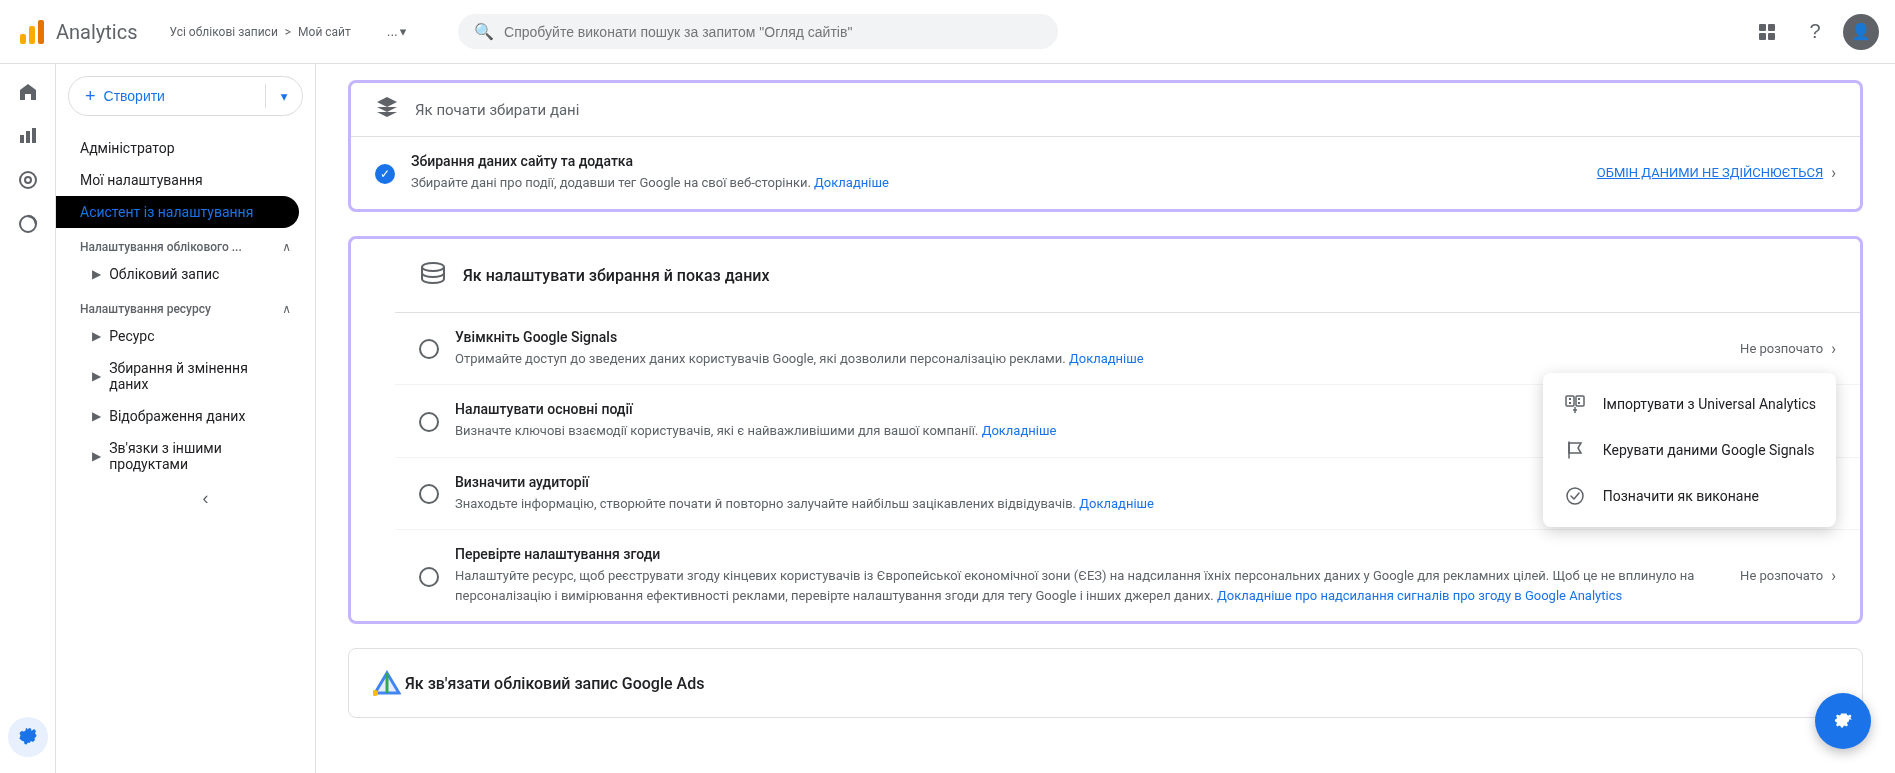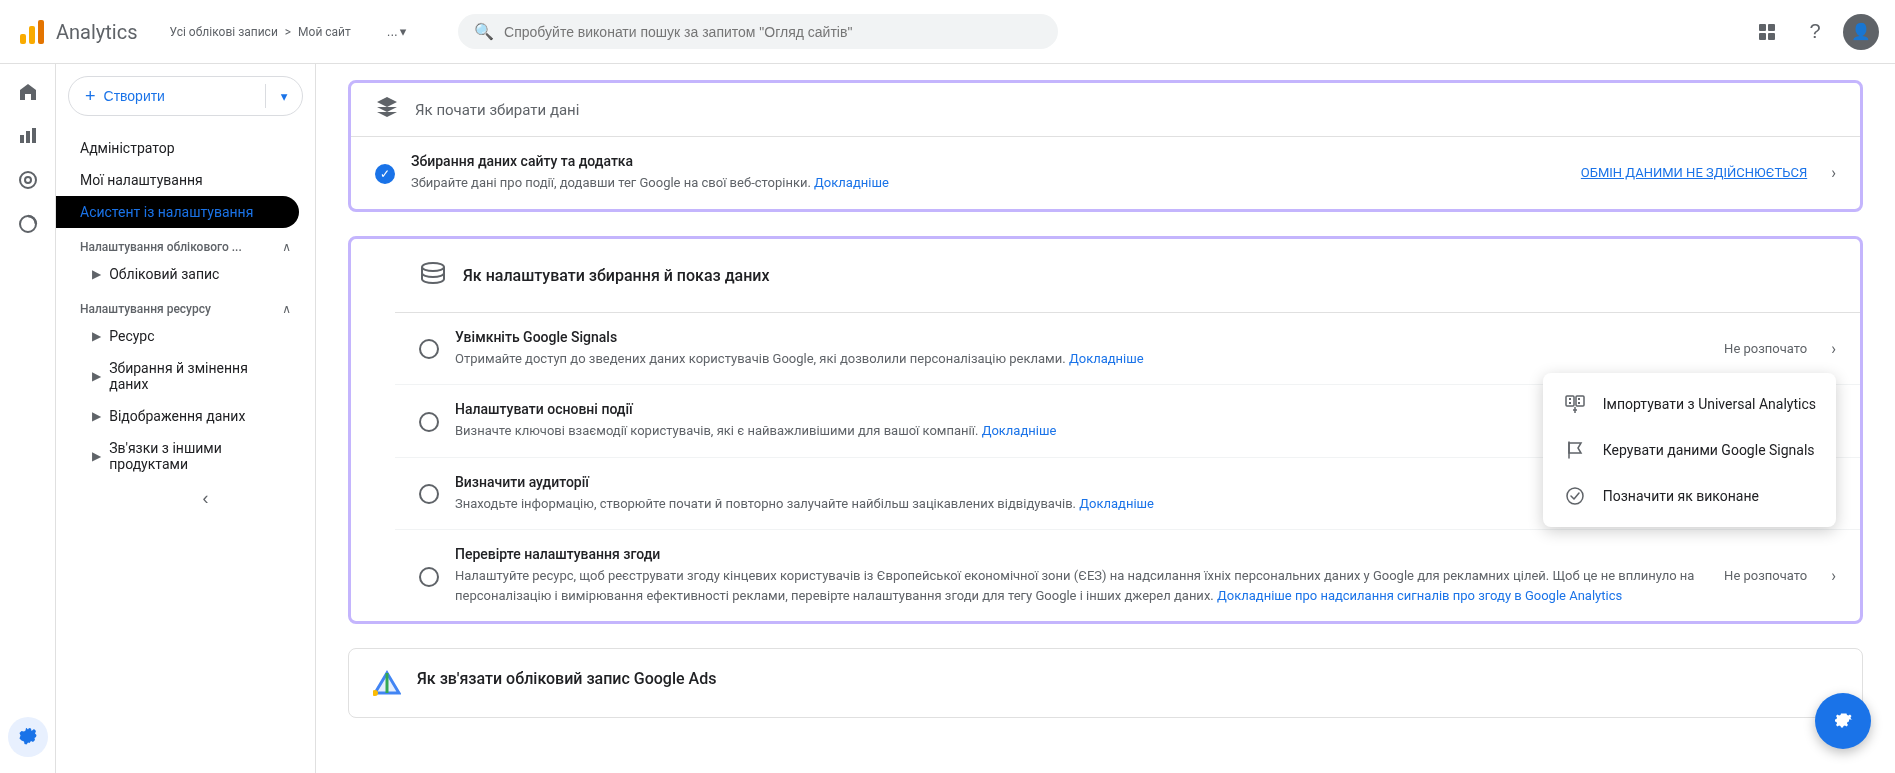--- a/index.html
+++ b/index.html
@@ -284,21 +284,21 @@
       color: #fff;
     }
     .task-checkbox.done::after { content: '✓'; font-size: 12px; }
     .task-body { flex: 1; }
     .task-title { font-size: 14px; font-weight: 500; color: #202124; margin-bottom: 4px; }
     .task-desc { font-size: 13px; color: #5f6368; line-height: 1.5; }
     .task-link { color: #1a73e8; text-decoration: none; cursor: pointer; }
     .task-action {
       display: flex;
       align-items: center;
-      gap: 24px;
+      gap: 8px;
       margin-left: 16px;
       white-space: nowrap;
       flex-shrink: 0;
     }
     .task-status-not-started {
       font-size: 13px;
       color: #5f6368;
     }
     .task-arrow {
       font-size: 16px;
@@ -385,22 +385,22 @@
       color: #5f6368;
     }
 
     .google-ads-section {
       border: 1px solid #e0e0e0;
       border-radius: 8px;
       margin-bottom: 24px;
     }
     .google-ads-header {
       display: flex;
-      align-items: flex-start;
-      gap: 16px;
+      align-items: center;
+      gap: 4px;
       padding: 20px 24px;
     }
   </style>
 </head>
 <body>
 
 <div class="header">
   <div class="header-logo">
 
     <svg width="32" height="32" viewBox="0 0 32 32">

